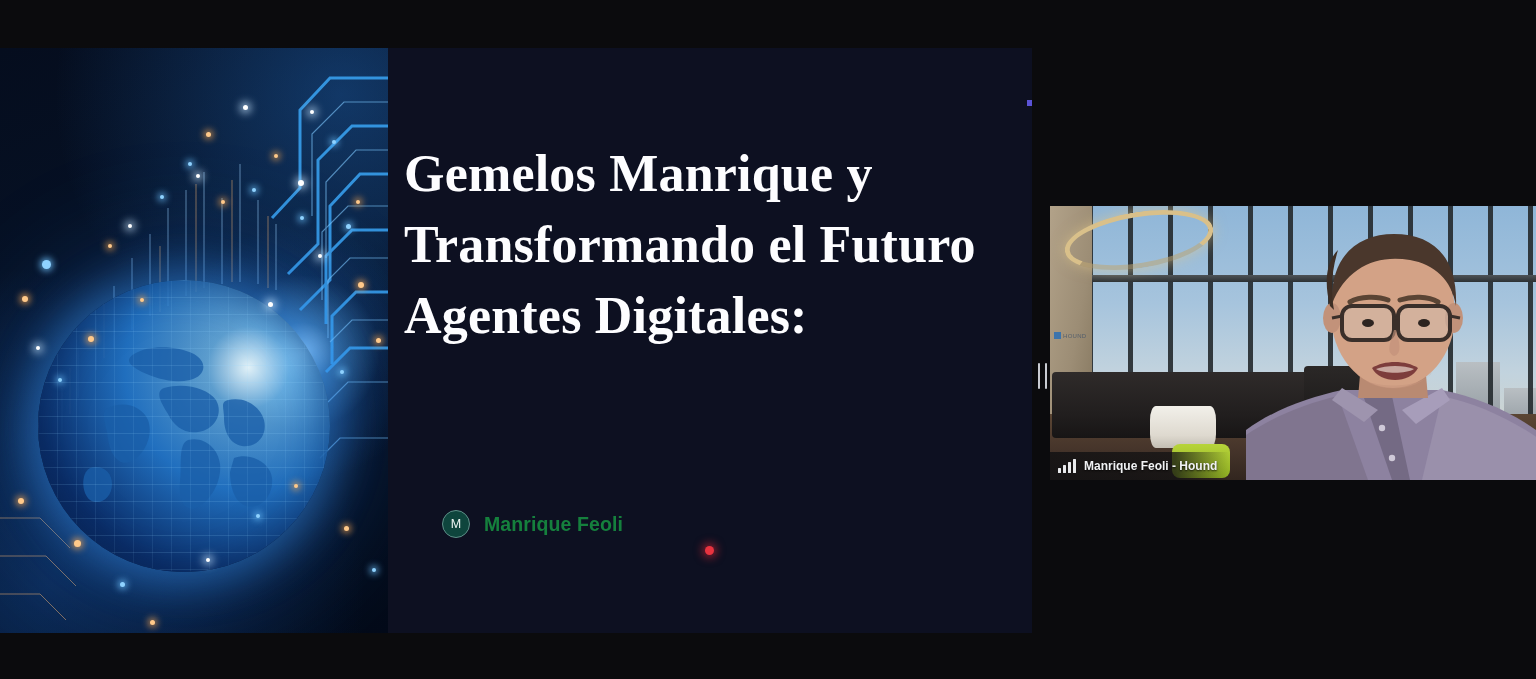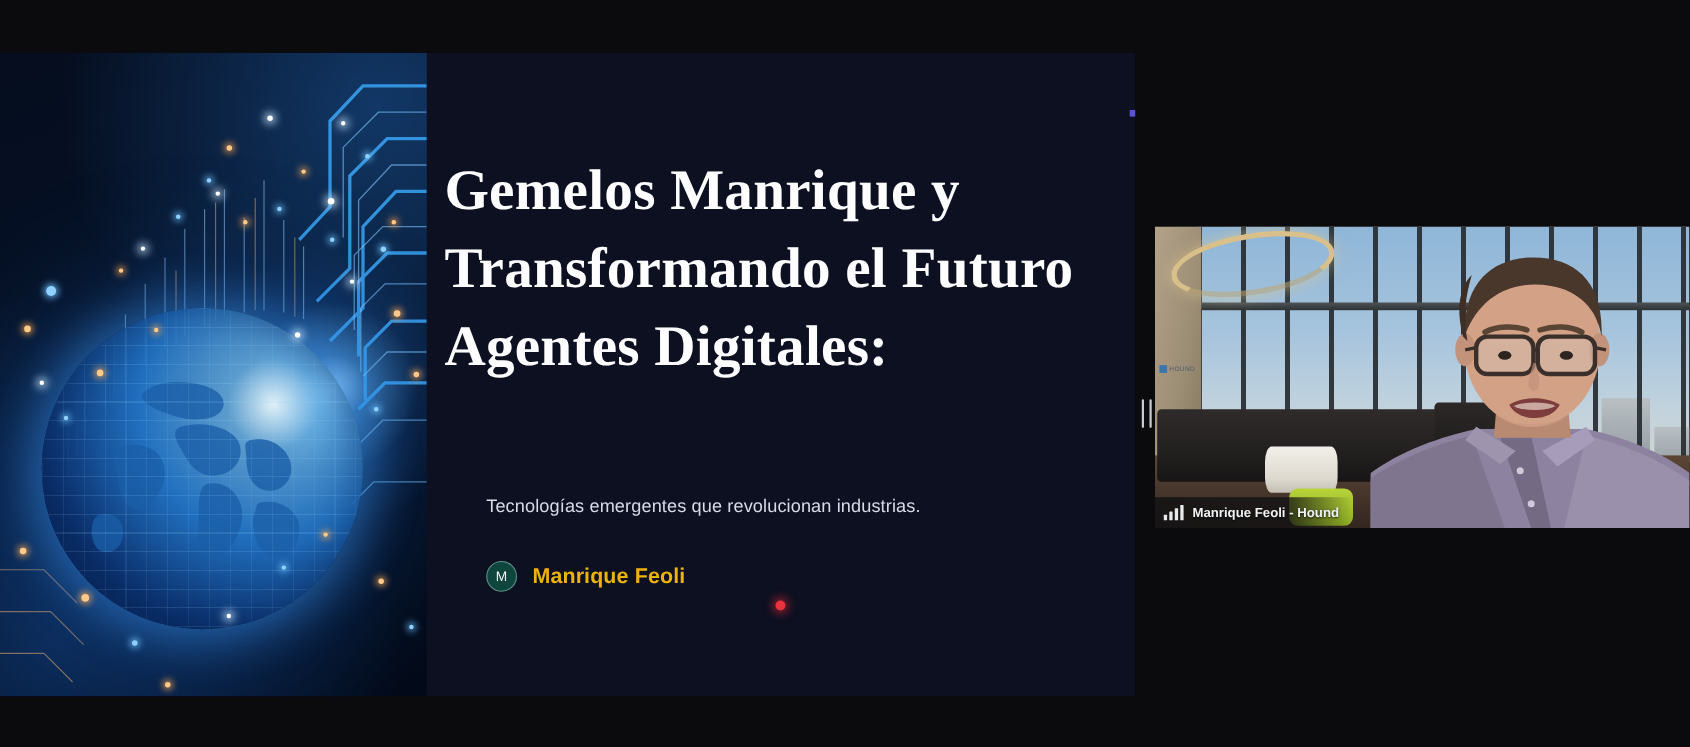--- a/index.html
+++ b/index.html
@@ -106,21 +106,21 @@
   #presenter-avatar {
     width:28px; height:28px; border-radius:50%;
     background:#0e453d;
     border:1.5px solid #5e8f88;
     color:#eef6f4;
     font-size:12.5px;
     display:flex; align-items:center; justify-content:center;
     letter-spacing:.3px;
   }
   #presenter-name {
-    font-size:19.5px; font-weight:bold; color:#eab308; letter-spacing:.1px;
+    font-size:19.5px; font-weight:bold; color:#15803d; letter-spacing:.1px;
   }
 
   
   #laser-dot {
     position:absolute; left:317px; top:498px;
     width:9px; height:9px; border-radius:50%;
     background:#e8333f;
     box-shadow:0 0 8px 3px rgba(230,40,55,.55);
   }
   
@@ -374,21 +374,20 @@
     </div>
 
     <div id="slide-body">
 
       <div id="slide-title">
         <div>Gemelos Manrique y</div>
         <div>Transformando el Futuro</div>
         <div>Agentes Digitales:</div>
       </div>
 
-      <div id="slide-subtitle">Tecnologías emergentes que revolucionan industrias.</div>
 
       <div id="presenter">
         <div id="presenter-avatar">M</div>
         <div id="presenter-name">Manrique Feoli</div>
       </div>
 
       <div id="laser-dot"></div>
     </div>
 
     <div id="blue-marker"></div>

